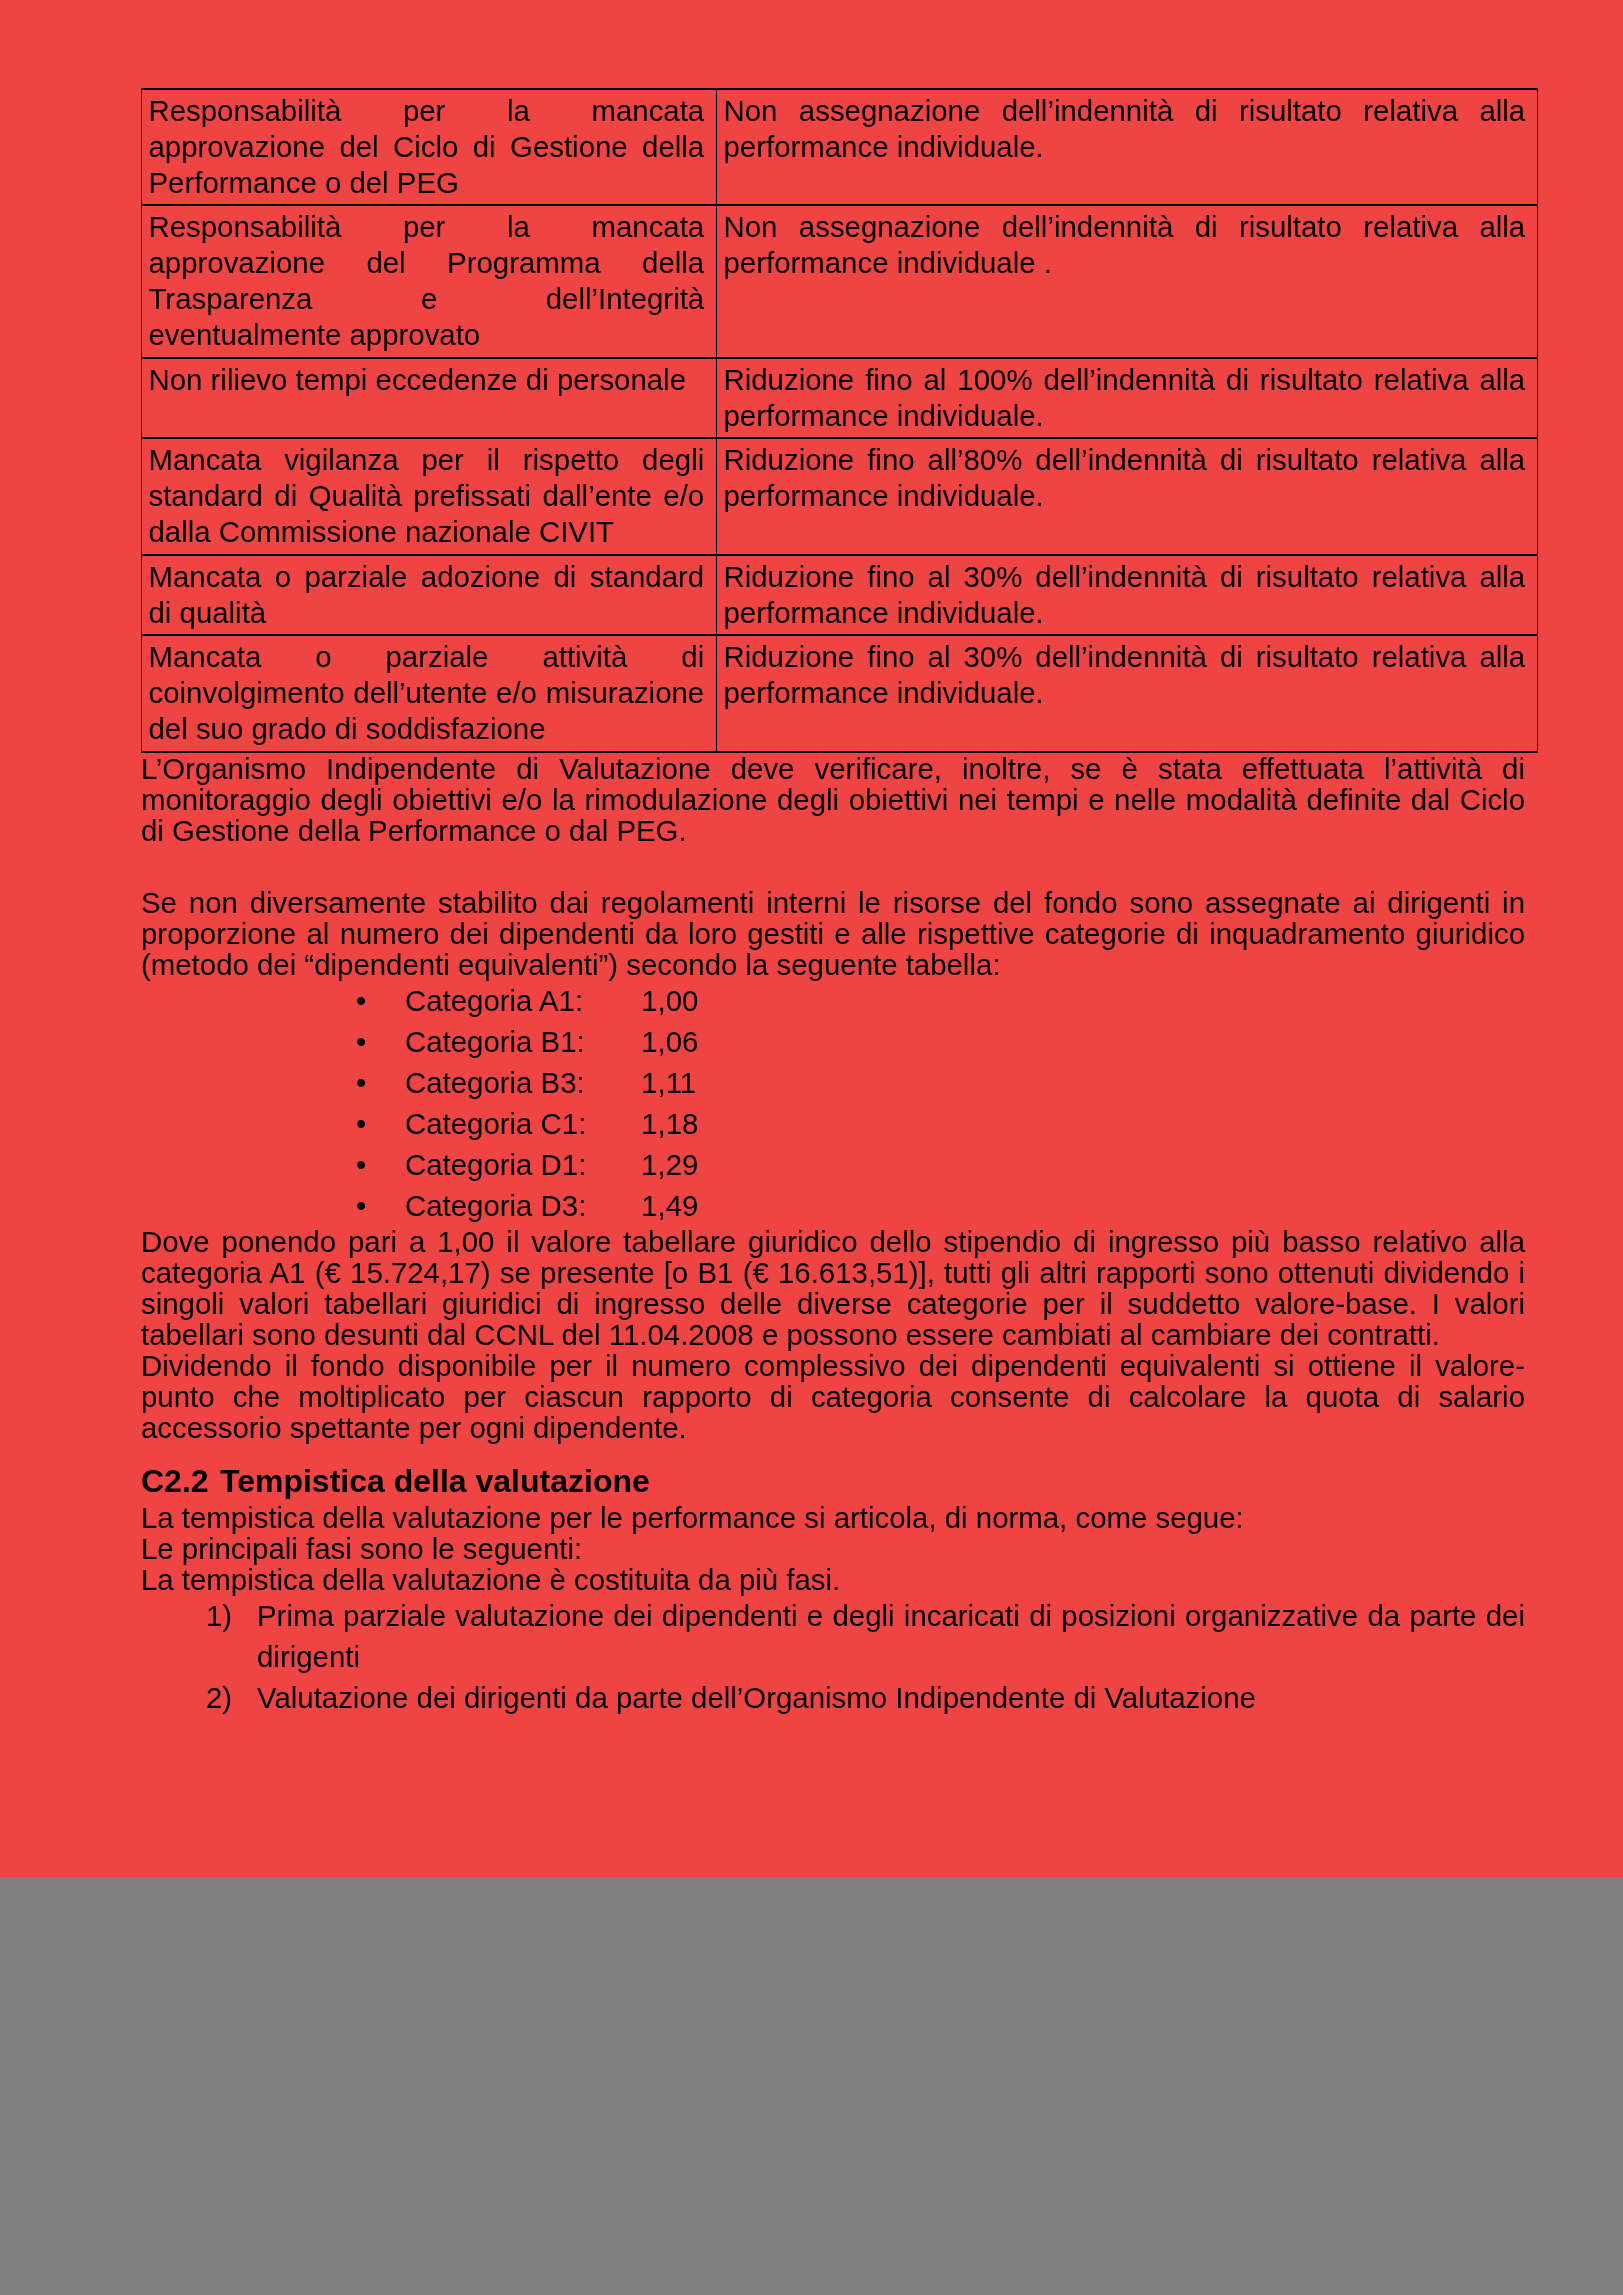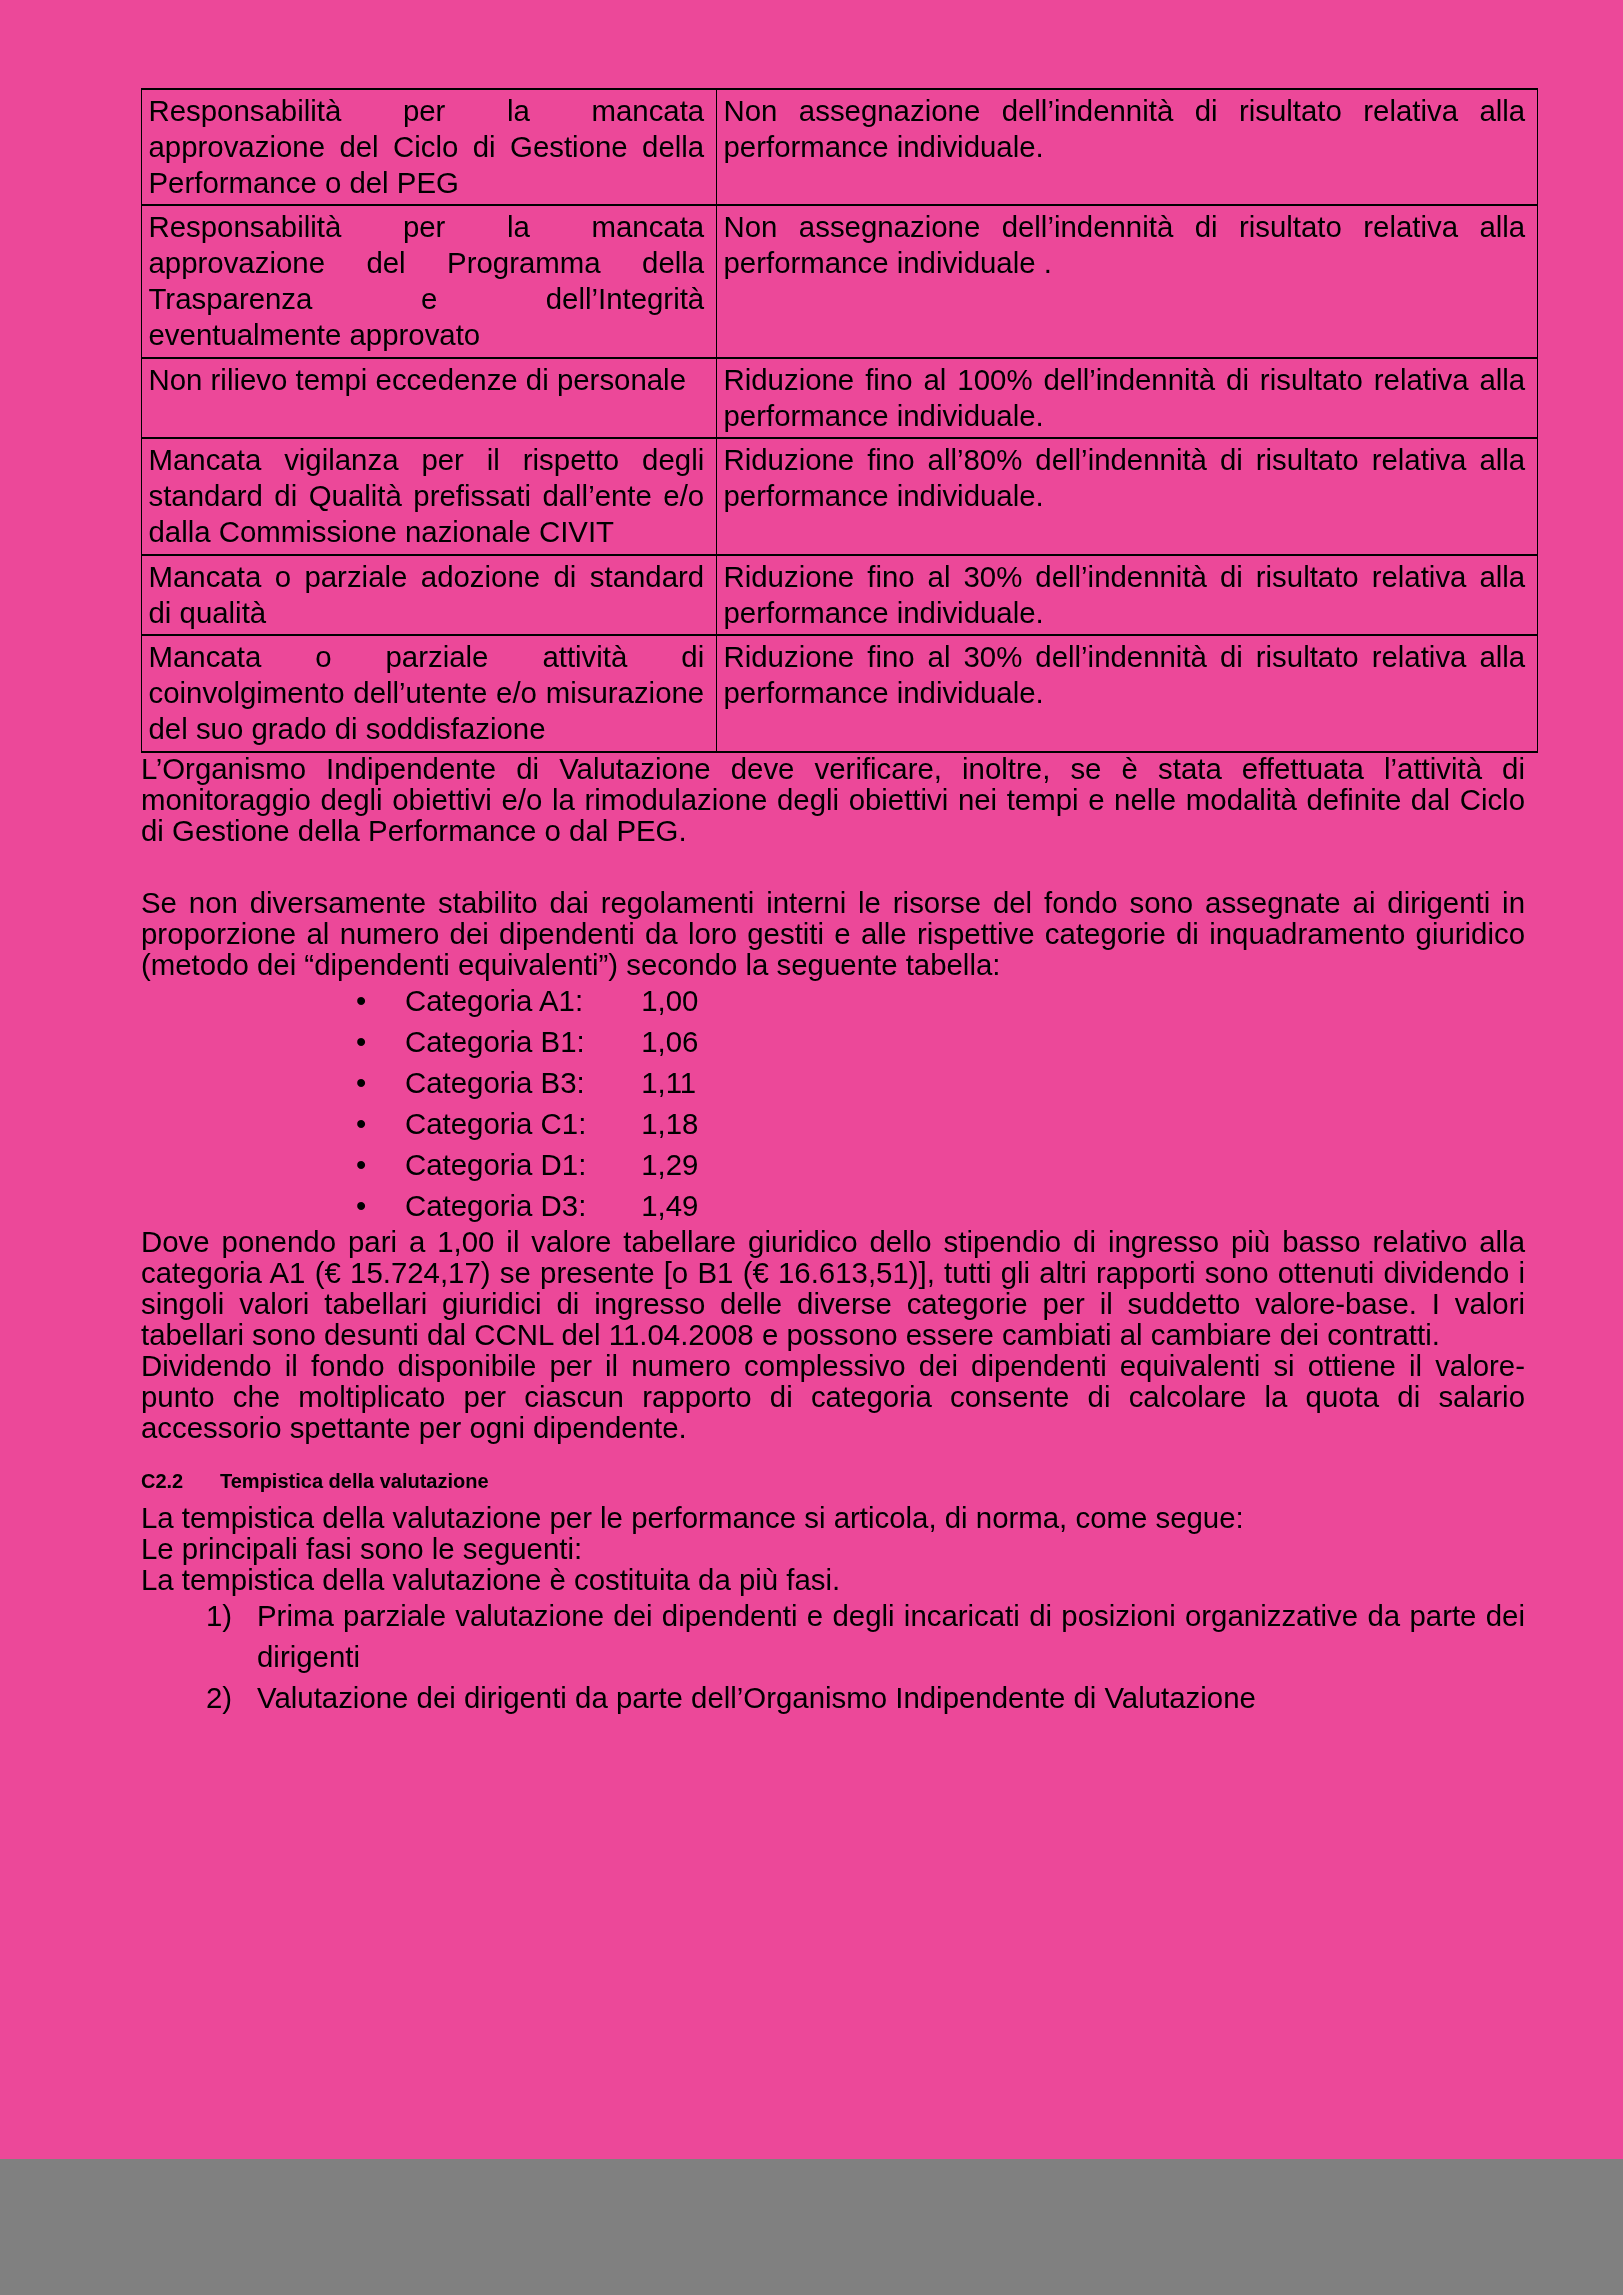--- a/index.html
+++ b/index.html
@@ -1,20 +1,20 @@
 <!DOCTYPE html>
 <html lang="it" style="font-size:10.5px"><head>
 <meta charset="utf-8">
 <style>
   html, body { margin: 0; padding: 0; background: #808080; }
   .page {
     position: relative;
     width: 1623px;
-    height: 2159px;
-    background: #ec4899;
+    height: 1877px;
+    background: #ef4444;
     font-family: "Liberation Sans", sans-serif;
     font-size: 29.4px;
     color: #000000;
     overflow: hidden;
   }
   .content {
     position: absolute;
     left: 141px;
     top: 88px;
     width: 1384px;
@@ -61,21 +61,21 @@
     left: 215px;
     top: 0;
   }
   .cat-label {
     display: inline-block;
     min-width: 228px;
   }
 
   h2.section-heading {
     margin: 0;
-    font-size: 20px;
+    font-size: 32px;
     font-weight: bold;
     line-height: 41px;
   }
   .heading-number {
     display: inline-block;
     min-width: 79px;
   }
 
   ol.phase-list {
     list-style: none;

